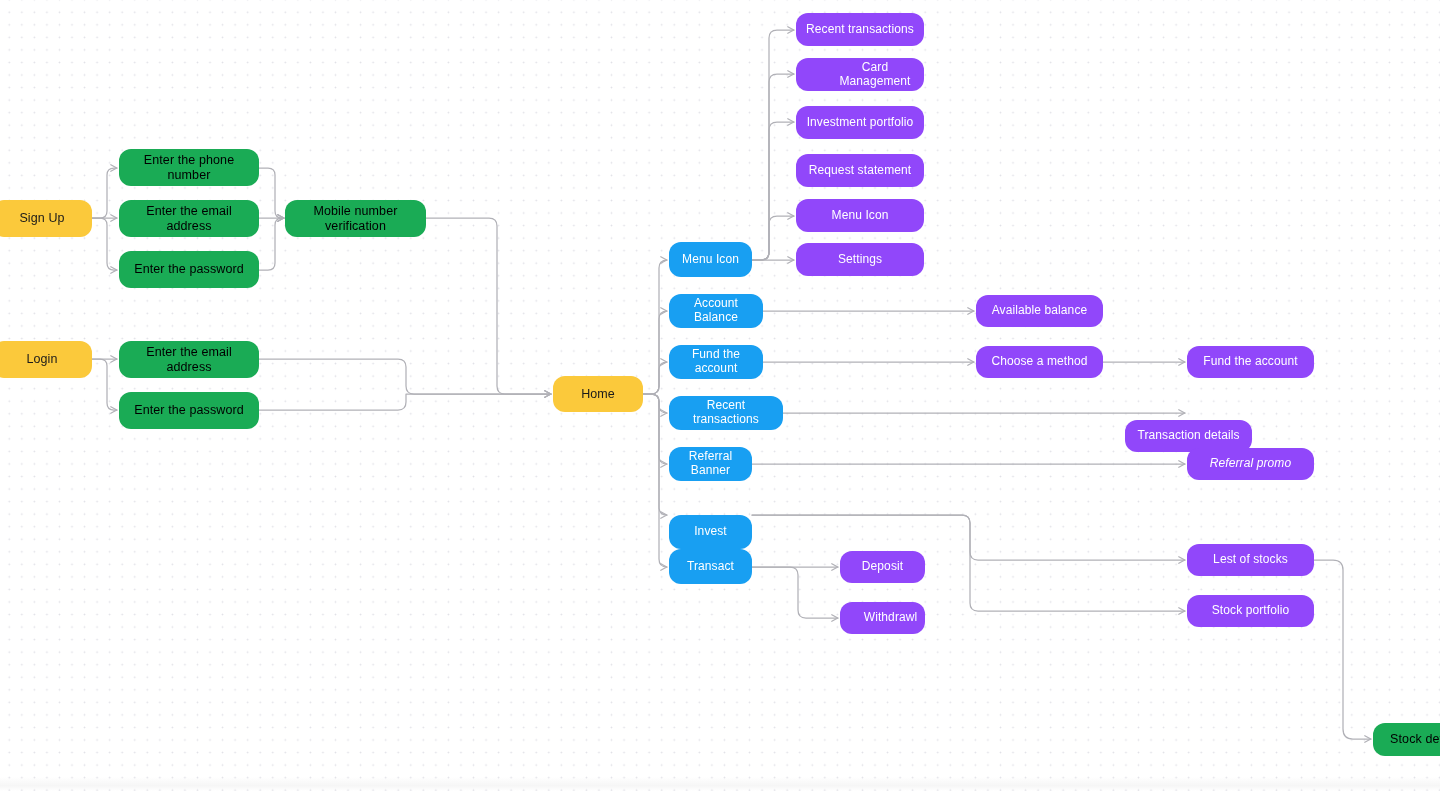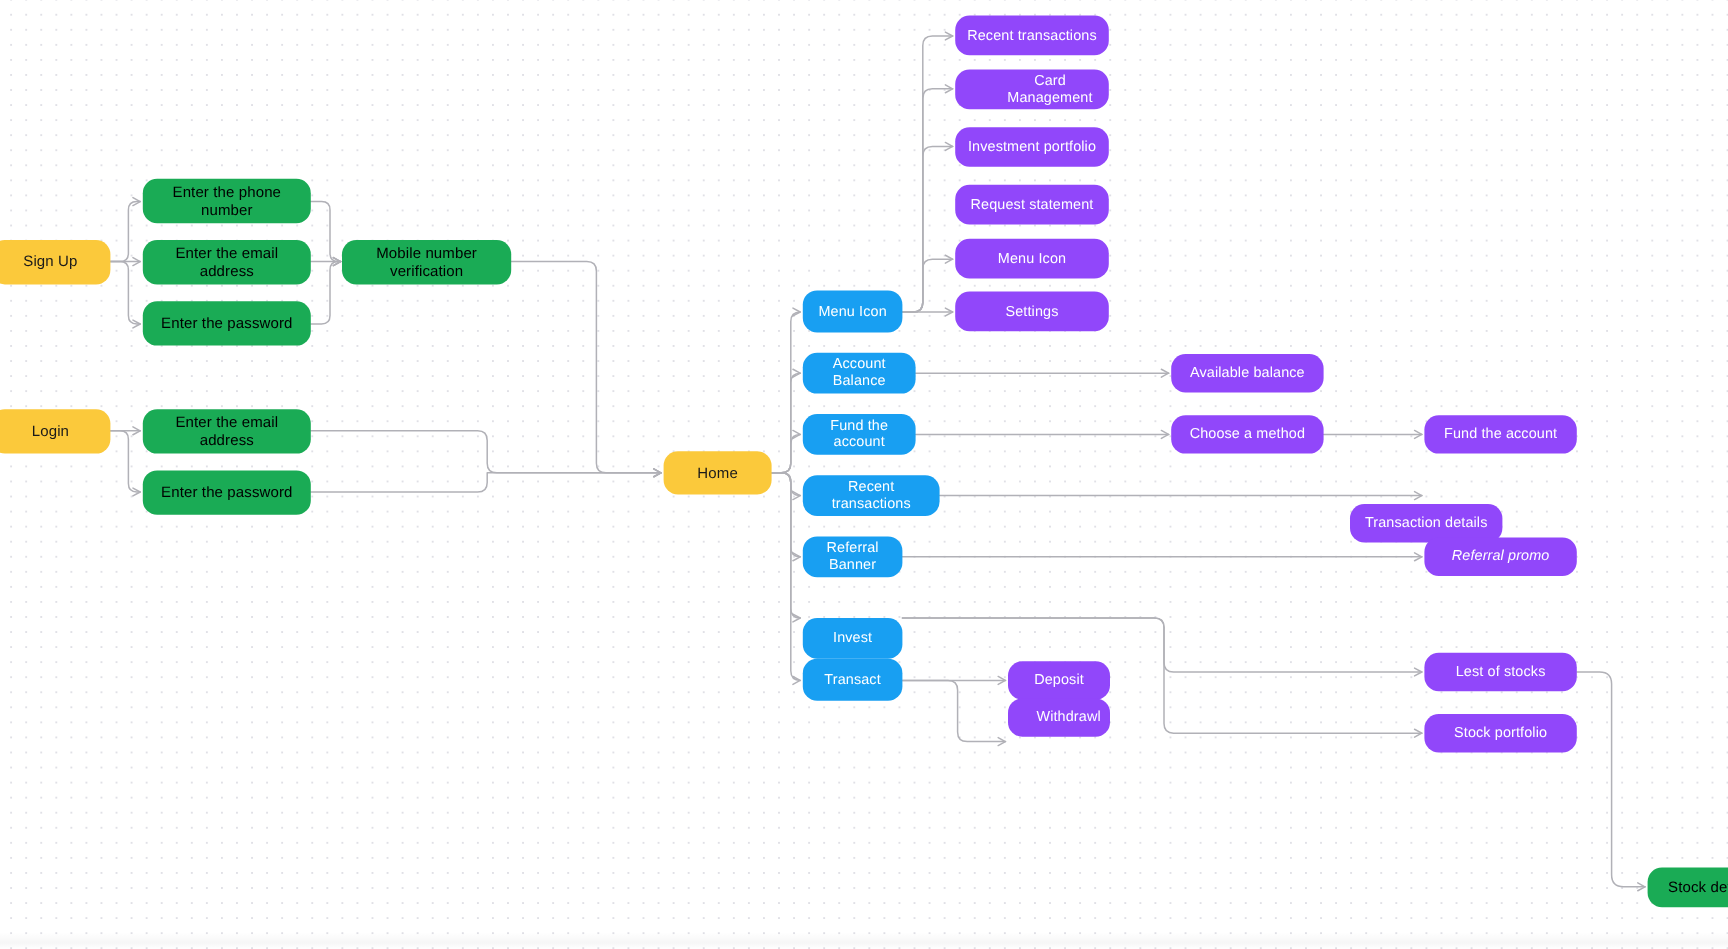--- a/index.html
+++ b/index.html
@@ -159,21 +159,21 @@
   <div class="node detail" style="left:796px;top:243px;width:128px;height:33px;">Settings</div>
 
   <div class="node detail" style="left:976px;top:295px;width:127px;height:32px;">Available balance</div>
   <div class="node detail" style="left:976px;top:346px;width:127px;height:32px;">Choose a method</div>
 
   <div class="node detail" style="left:1187px;top:346px;width:127px;height:32px;">Fund the account</div>
   <div class="node detail" style="left:1125px;top:397px;width:127px;height:32px;margin-top:23px;">Transaction details</div>
   <div class="node detail" style="left:1187px;top:448px;width:127px;height:32px;font-style:italic;">Referral promo</div>
 
   <div class="node detail" style="left:840px;top:551px;width:85px;height:32px;">Deposit</div>
-  <div class="node detail" style="left:840px;top:582px;width:85px;height:32px;padding-left:22px;">Withdrawl</div>
+  <div class="node detail" style="left:840px;top:602px;width:85px;height:32px;padding-left:22px;">Withdrawl</div>
 
   <div class="node detail" style="left:1187px;top:544px;width:127px;height:32px;">Lest of stocks</div>
   <div class="node detail" style="left:1187px;top:595px;width:127px;height:32px;">Stock portfolio</div>
 
   <div class="node form" style="left:1373px;top:723px;width:100px;height:33px;">Stock detail</div>
 
   <div id="bottom-fade"></div>
 </div>
 
 </body></html>

